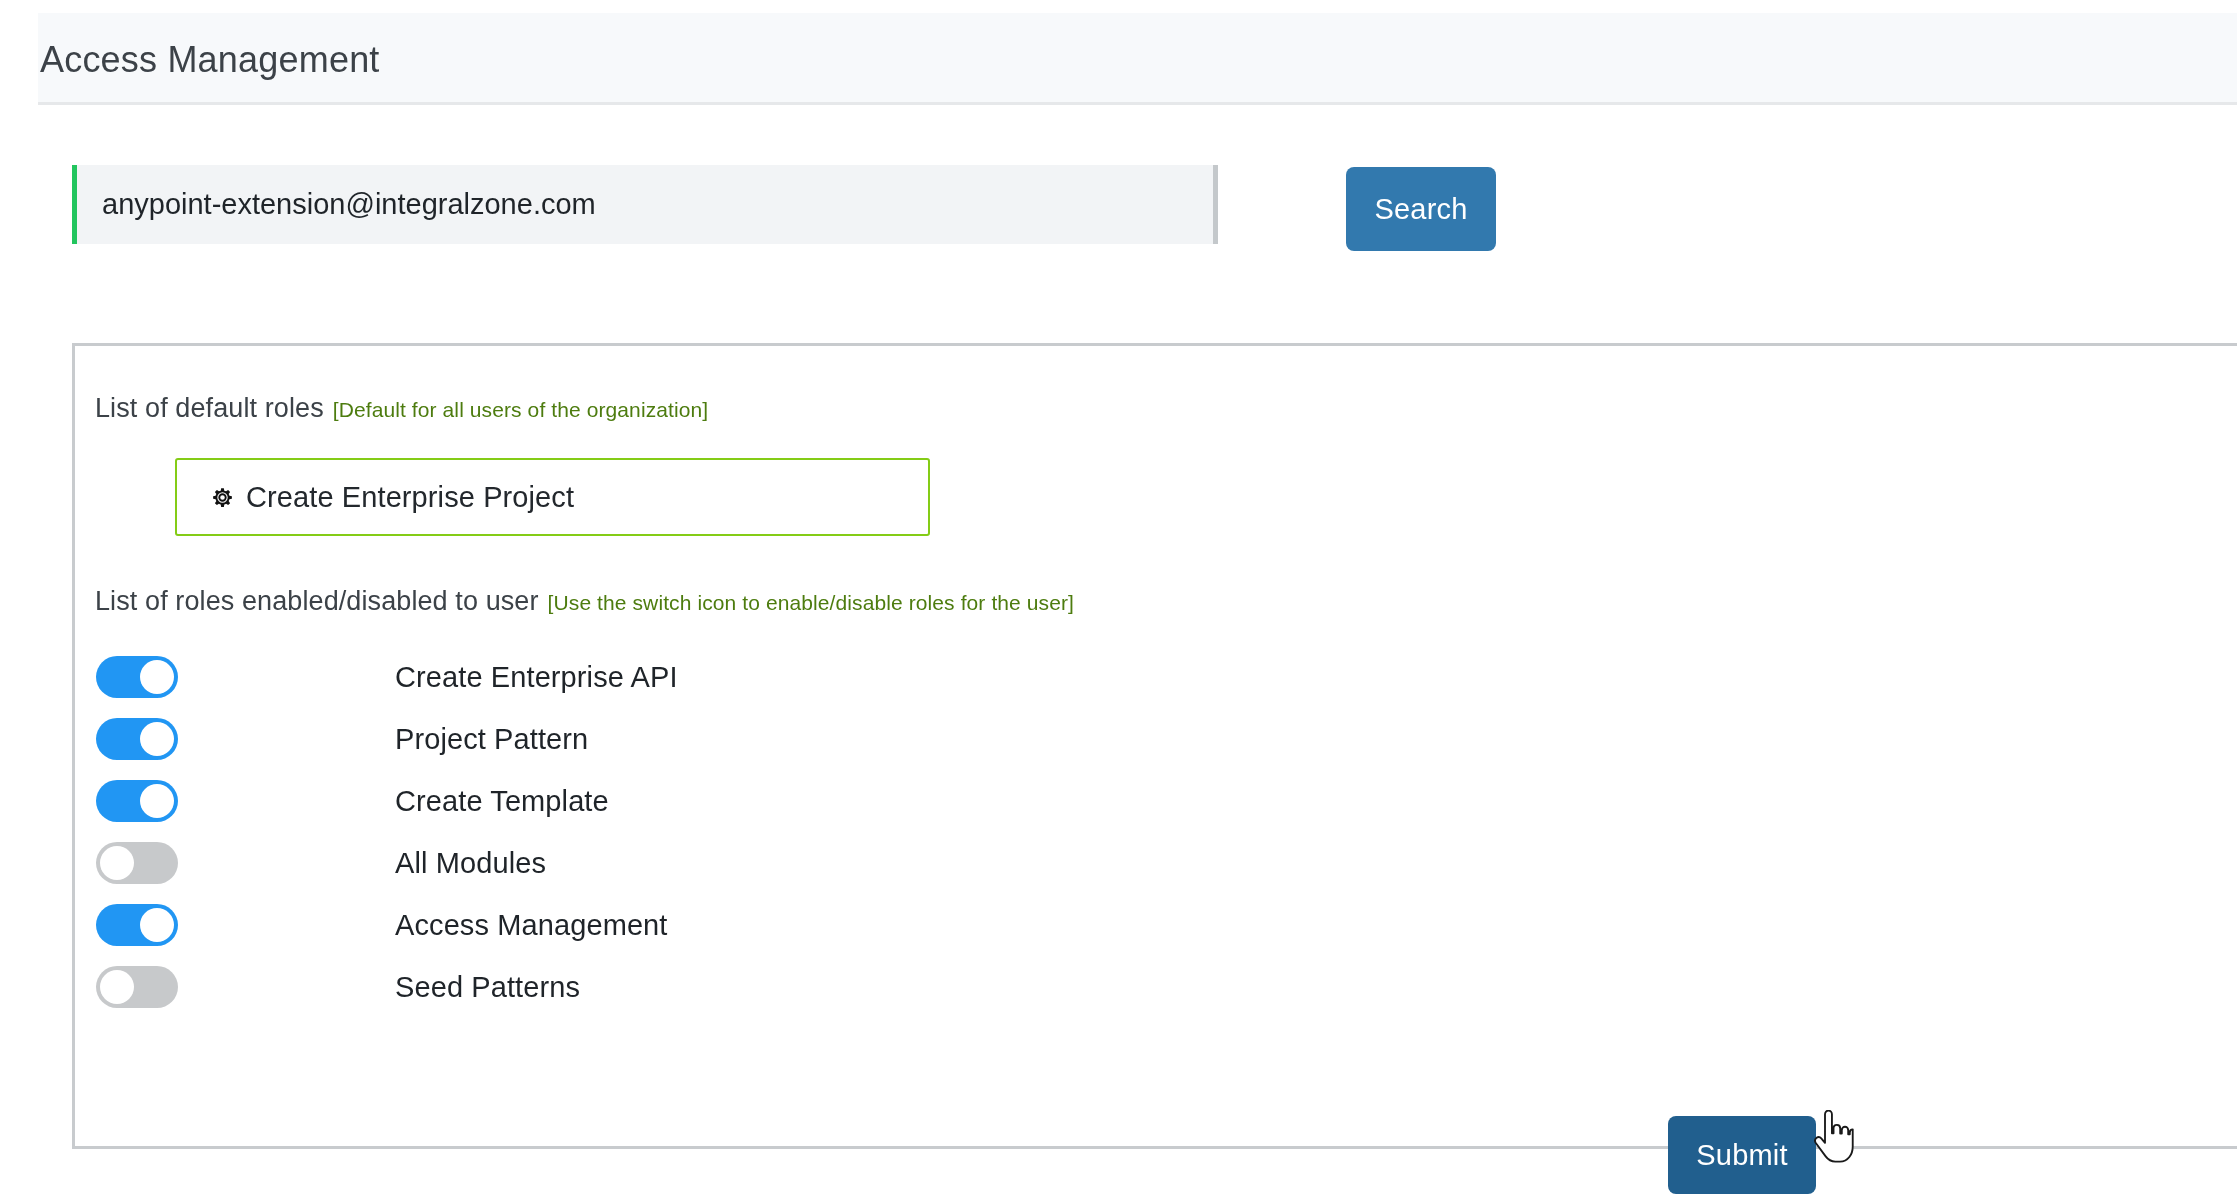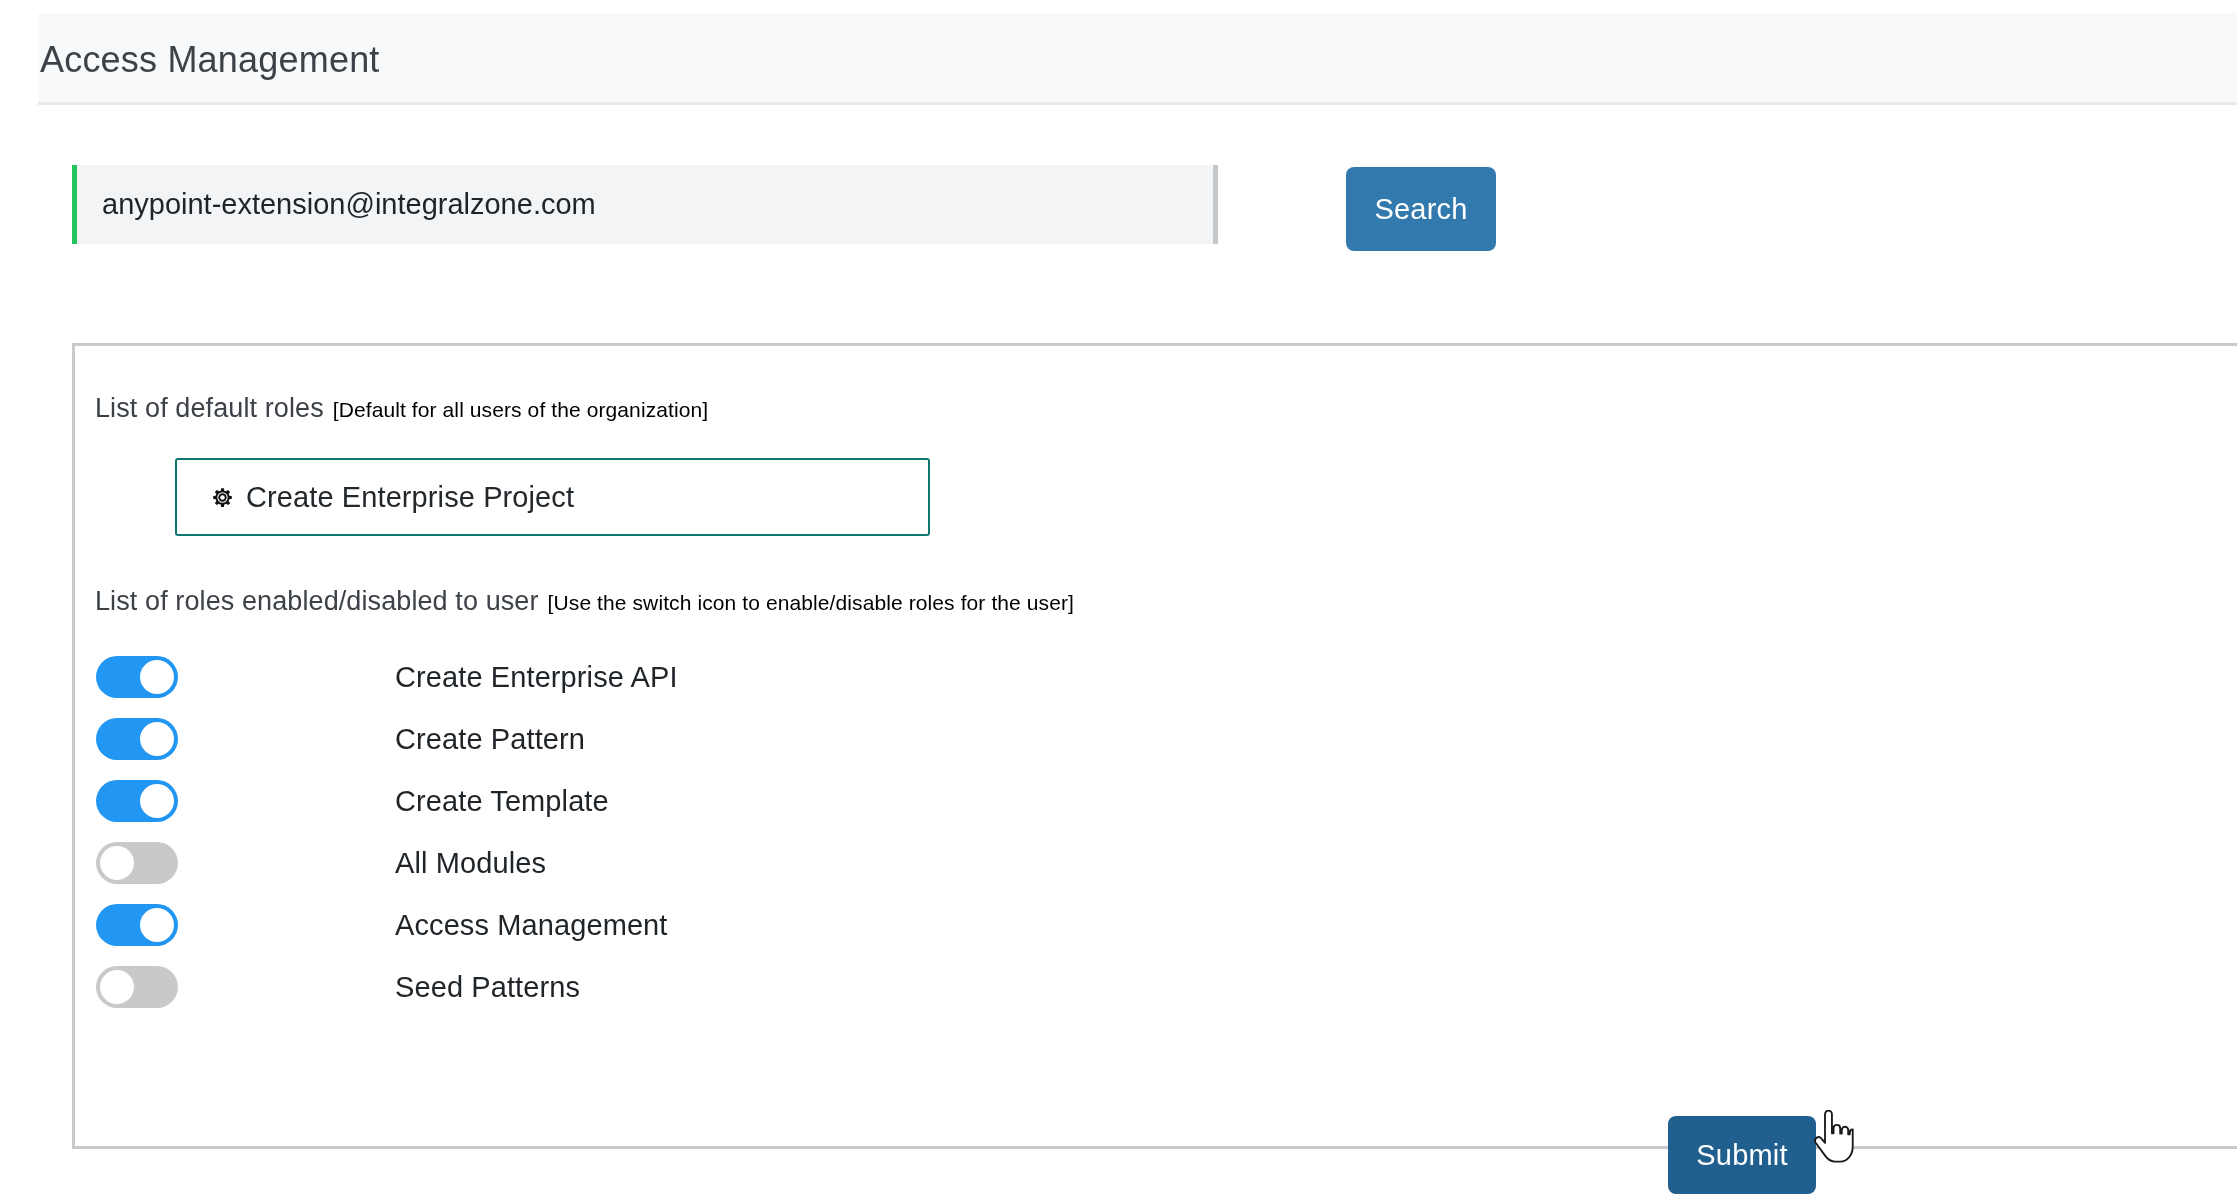--- a/index.html
+++ b/index.html
@@ -110,38 +110,38 @@
     white-space: nowrap;
   }
   .section-heading .main {
     font-size: 27px;
     color: #3c4248;
     font-weight: 400;
     letter-spacing: 0.1px;
   }
   .section-heading .hint {
     font-size: 21px;
-    color: #000000;
+    color: #4d7c0f;
     font-weight: 400;
     margin-left: 9px;
     letter-spacing: 0.1px;
     margin-top: 44px;
   }
 
   #default-roles-heading { left: 20px; top: 47px; }
   #user-roles-heading { left: 20px; top: 240px; }
 
   .default-role-chip {
     position: absolute;
     left: 100px;
     top: 112px;
     width: 755px;
     height: 78px;
     box-sizing: border-box;
-    border: 2px solid #0f766e;
+    border: 2px solid #84cc16;
     background: #ffffff;
     border-radius: 3px;
     display: flex;
     align-items: center;
     padding-left: 33px;
   }
   .gear-icon {
     width: 25px;
     height: 25px;
     flex: 0 0 auto;
@@ -265,21 +265,21 @@
       <div class="toggle on">
           <span class="knob"></span>
         </div>
       <span class="role-label">Create Enterprise API</span>
     </div>
 
     <div class="role-row">
       <div class="toggle on">
           <span class="knob"></span>
         </div>
-      <span class="role-label">Create Pattern</span>
+      <span class="role-label">Project Pattern</span>
     </div>
 
     <div class="role-row">
       <div class="toggle on">
           <span class="knob"></span>
         </div>
       <span class="role-label">Create Template</span>
     </div>
 
     <div class="role-row">

